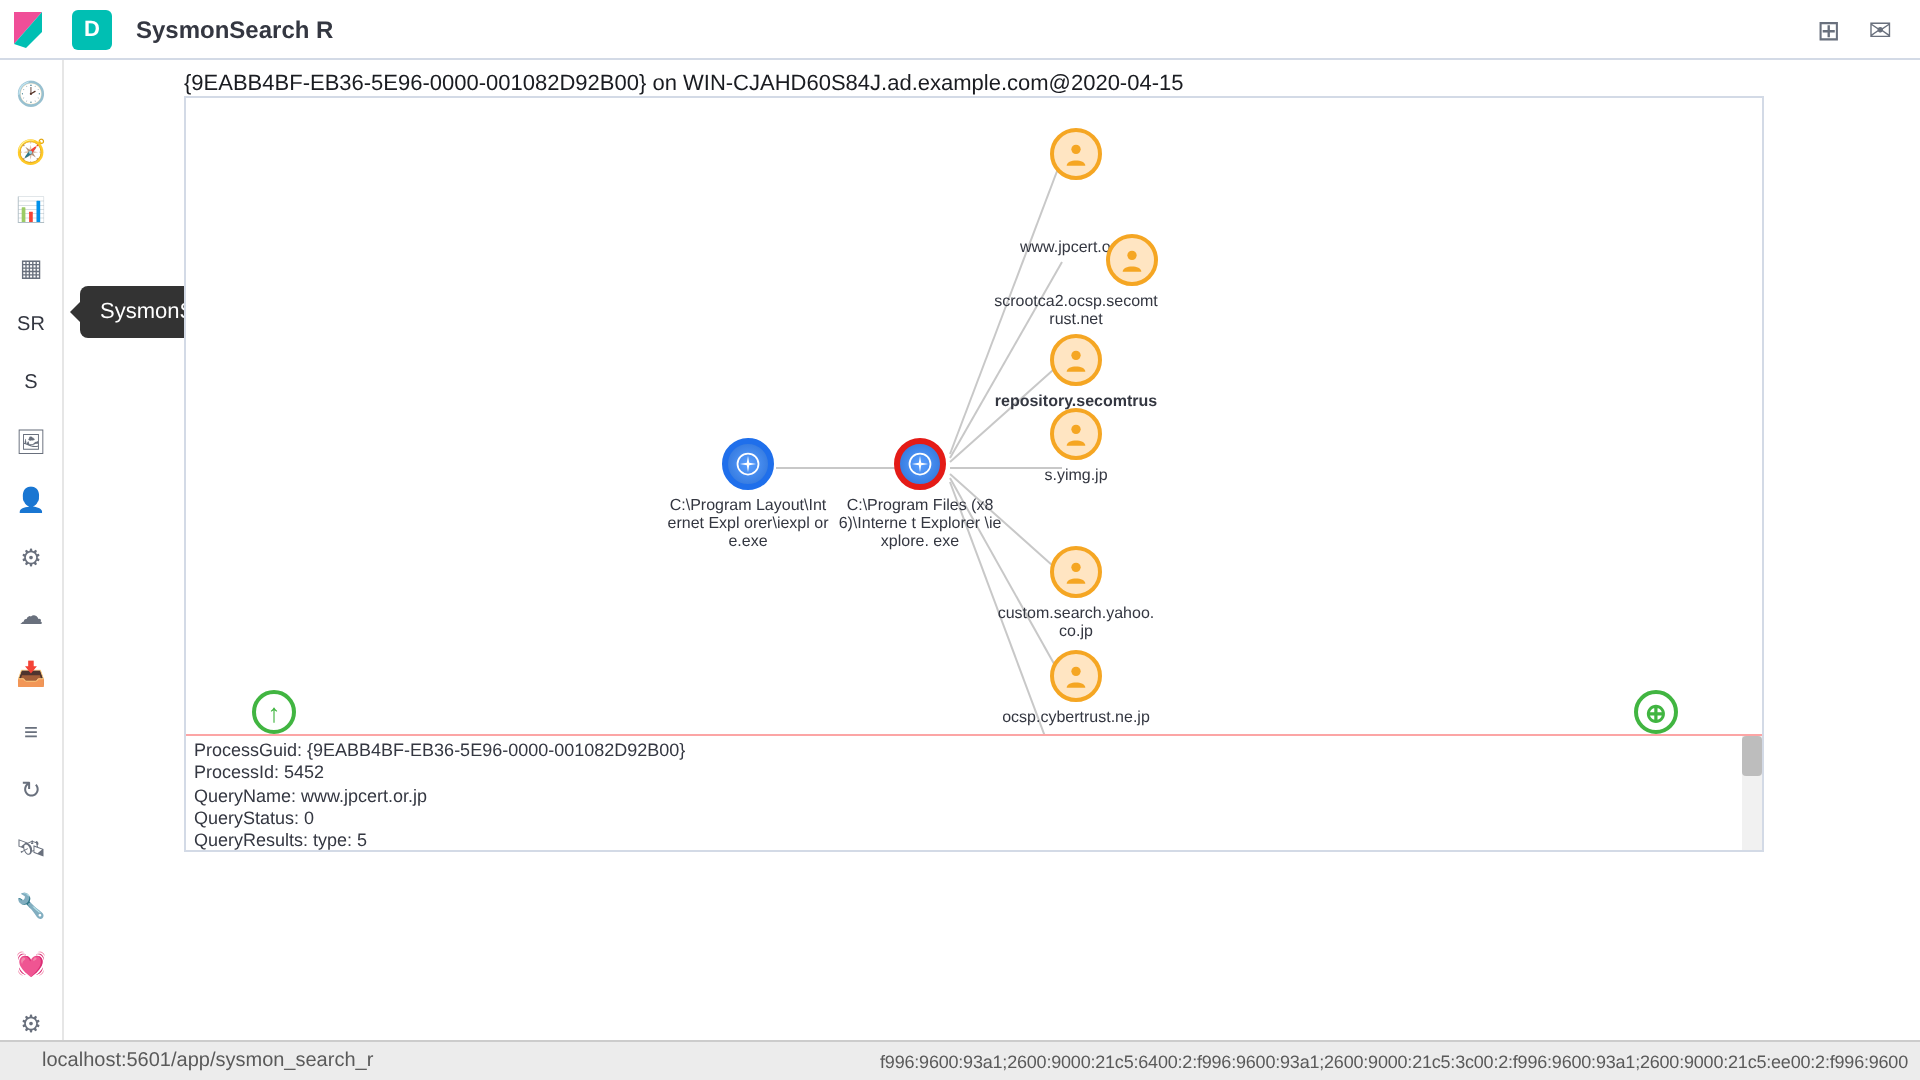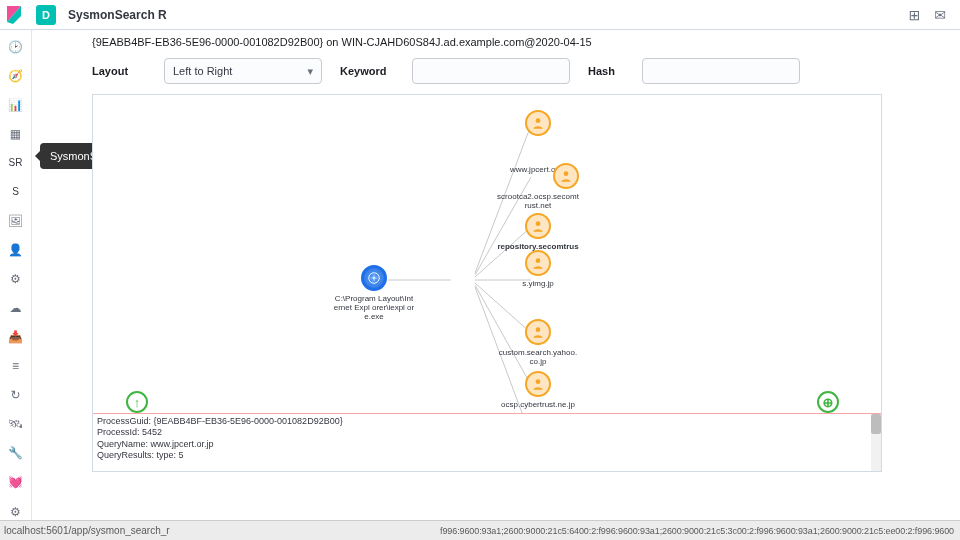--- a/index.html
+++ b/index.html
@@ -29,21 +29,21 @@
 .node.host { border: 2px solid #f5a623; background: #ffe5c2; }
 .node.proc { border: 3px solid #1f6feb; background: radial-gradient(circle at 50% 50%, #5aa0ff 0%, #2a6fd6 100%); }
 .node.proc.sel { border: 3px solid #e41b17; }
 .node-label { font-size: 8px; line-height: 1.15; margin-top: 3px; color: #343741; word-break: break-all; }
 .ctrl-btn { position: absolute; width: 22px; height: 22px; border: 2px solid #41b541; border-radius: 50%; color: #41b541; display: flex; align-items: center; justify-content: center; font-size: 13px; font-weight: 700; cursor: pointer; background: #fff; }
 .detail-pane { position: absolute; left: 0; right: 0; bottom: 0; height: 58px; border-top: 1px solid #fca5a5; font-size: 9px; line-height: 1.25; overflow: hidden; background: #fff; }
 .detail-pane .inner { padding: 2px 4px; }
 .detail-pane .scroll { position: absolute; right: 0; top: 0; bottom: 0; width: 10px; background: #f1f1f1; }
 .detail-pane .thumb { position: absolute; right: 0; top: 0; width: 10px; height: 20px; background: #bdbdbd; border-radius: 2px; }
 .status-footer { position: absolute; left: 0; right: 0; bottom: 0; height: 20px; background: #ececec; border-top: 1px solid #ccc; font-size: 10px; color: #5a5a5a; display: flex; align-items: center; }
-.status-left { padding-left: 4px; }
+.status-left { padding-left: 21px; }
 .status-right { margin-left: auto; padding-right: 6px; white-space: nowrap; overflow: hidden; font-size: 9px; letter-spacing: -0.1px; }
 svg.edges line { stroke: #c8c8c8; stroke-width: 1; }
 .person-svg { width: 14px; height: 14px; }
 </style>
 </head>
 <body>
 
 <div class="topbar">
   <div class="logo">
     <svg width="16" height="18" viewBox="0 0 16 18">
@@ -77,31 +77,20 @@
   <div class="item">🔧</div>
   <div class="item">💓</div>
   <div class="item">⚙</div>
 </div>
 
 <div class="tooltip">SysmonSearch R</div>
 
 <div class="main">
   <div class="page-title">{9EABB4BF-EB36-5E96-0000-001082D92B00} on WIN-CJAHD60S84J.ad.example.com@2020-04-15</div>
 
-  <div class="filter-row">
-    <label>Layout</label>
-    <div class="select">
-      <span>Left to Right</span>
-      <span style="color:#69707d">▾</span>
-    </div>
-    <label>Keyword</label>
-    <input class="input" value="" style="">
-    <label style="width:36px">Hash</label>
-    <input class="input" value="" style="">
-  </div>
 
   <div class="graph-panel">
     <div class="graph-area">
       <svg class="edges" style="position:absolute;inset:0" width="100%" height="100%">
         <line x1="295" y1="185" x2="358" y2="185"></line>
         <line x1="382" y1="178" x2="438" y2="30"></line>
         <line x1="382" y1="180" x2="438" y2="82"></line>
         <line x1="382" y1="182" x2="438" y2="132"></line>
         <line x1="382" y1="185" x2="438" y2="185"></line>
         <line x1="382" y1="188" x2="438" y2="238"></line>
@@ -115,20 +104,34 @@
               <circle cx="12" cy="12" r="9" stroke="#fff" stroke-width="1.5" fill="none"></circle>
               <path d="M12 5 L13 11 L19 12 L13 13 L12 19 L11 13 L5 12 L11 11 Z" fill="#fff"></path>
             </svg>
         </div>
         <div class="node-label">C:\Program Layout\Int
 ernet Expl
 orer\iexpl
 ore.exe</div>
       </div>
 
+      <div class="node-col" style="left:326px;top:170px">
+        <div class="node proc sel">
+          <svg width="14" height="14" viewBox="0 0 24 24" fill="#fff">
+              <circle cx="12" cy="12" r="9" stroke="#fff" stroke-width="1.5" fill="none"></circle>
+              <path d="M12 5 L13 11 L19 12 L13 13 L12 19 L11 13 L5 12 L11 11 Z" fill="#fff"></path>
+            </svg>
+        </div>
+        <div class="node-label">C:\Program
+Files (x8
+6)\Interne
+t Explorer
+\iexplore.
+exe</div>
+      </div>
 
       <div id="hosts">
           <div class="node-col" style="left: 404px; top: 15px; gap: 26px;">
             <div class="node host">
               <svg class="person-svg" viewBox="0 0 24 24" fill="#f5a623">
                 <circle cx="12" cy="8" r="4"></circle>
                 <path d="M4 22 C4 16 20 16 20 22 Z"></path>
               </svg>
             </div>
             <div class="node-label">www.jpcert.or.jp</div>
@@ -184,20 +187,21 @@
 
       <div class="ctrl-btn" style="right:42px;top:296px">⊕</div>
 
     </div>
 
     <div class="detail-pane">
       <div class="inner">
         <div>ProcessGuid: {9EABB4BF-EB36-5E96-0000-001082D92B00}</div>
         <div>ProcessId: 5452</div>
         <div>QueryName: www.jpcert.or.jp</div>
+        <div>QueryStatus: 0</div>
         <div>QueryResults: type:  5</div>
       </div>
       <div class="scroll">
           <div class="thumb"></div>
         </div>
     </div>
   </div>
 </div>
 
 <div class="status-footer">

